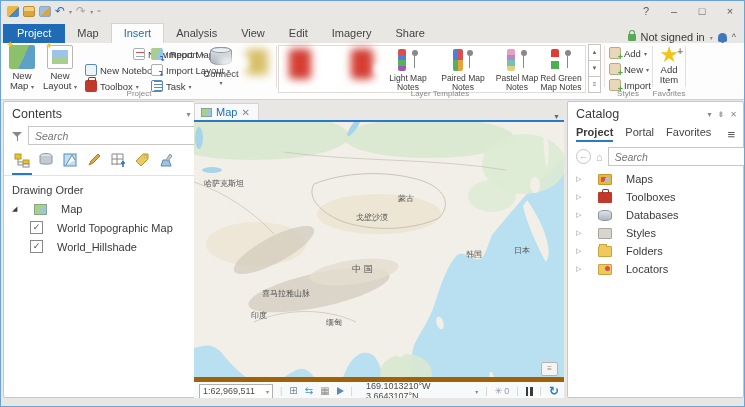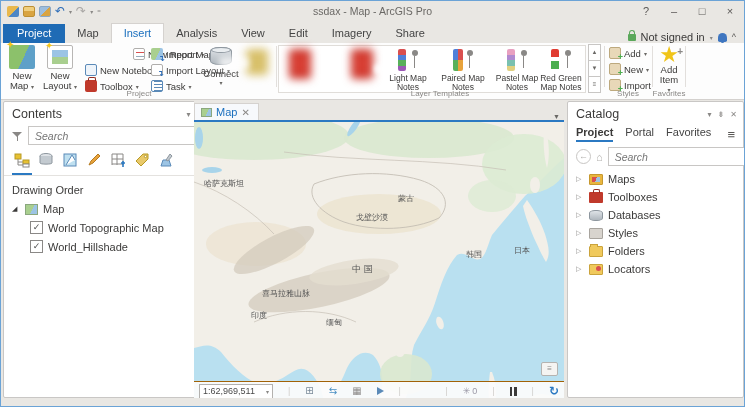--- a/index.html
+++ b/index.html
@@ -77,21 +77,21 @@
   .funnel{width:11px;height:10px;position:relative;flex:none;}
   .funnel:before{content:"";position:absolute;left:0;top:1px;border-left:5px solid transparent;border-right:5px solid transparent;border-top:5px solid #8a8886;}
   .funnel:after{content:"";position:absolute;left:4.5px;top:5px;width:1.5px;height:5px;background:#8a8886;}
   .searchbox{flex:1;display:flex;align-items:center;border:1px solid #c8c6c4;background:#fff;height:17px;padding:0 4px;}
   .searchbox input{border:none;outline:none;flex:1;font-size:10.5px;font-style:italic;color:#8a8886;background:transparent;font-family:inherit;min-width:0;}
   .mag{color:#8a8886;font-size:10px;}
   .iconrow{display:flex;gap:4px;padding:4px 8px 0 8px;border-bottom:1px solid #e4e2df;}
   .citab{padding:1px 2px 3px 2px;border-bottom:2px solid transparent;}
   .citab.active{border-bottom:2px solid #2b79c2;}
   .section{font-weight:normal;font-size:11px;padding:8px 8px 4px 8px;}
-  .trow{display:flex;align-items:center;gap:5px;padding:3px 8px;font-size:11px;}
+  .trow{display:flex;align-items:center;gap:14px;padding:3px 8px;font-size:11px;}
   .exp{font-size:7px;color:#3b3a39;width:8px;flex:none;}
   .expc{font-size:7px;color:#8a8886;width:8px;flex:none;}
   .mapmini{width:13px;height:11px;background:linear-gradient(115deg,#a9cf8f 55%,#9cc4e4 55%);border:1px solid #8aa77e;box-sizing:border-box;flex:none;}
   .cb{width:11px;height:11px;border:1px solid #8a8886;background:#fff;font-size:9px;line-height:10px;text-align:center;color:#4d4d4d;flex:none;}
   
   .cattabs{display:flex;align-items:center;gap:12px;padding:2px 8px 0 8px;font-size:11px;color:#444;}
   .cattab.active{font-weight:bold;color:#3b3a39;border-bottom:2px solid #2b79c2;padding-bottom:2px;}
   .cattab{padding-bottom:4px;}
   .hamb{margin-left:auto;font-size:13px;color:#5a5856;}
   .navrow{display:flex;align-items:center;gap:5px;padding:5px 8px 4px 8px;}
@@ -110,21 +110,21 @@
   .ct-locator:after{content:"";position:absolute;right:1px;top:1px;width:5px;height:5px;border-radius:50%;background:#d94f4f;}
   
   #mapview{position:absolute;left:193px;top:100px;width:370px;height:299px;}
   .maptabs{height:19px;display:flex;align-items:flex-end;border-bottom:2px solid #2b79c2;background:#e9e7e3;}
   .maptab{display:flex;align-items:center;gap:4px;background:#f7f9fc;color:#1a6fbe;font-size:11px;padding:2px 8px 2px 6px;border:1px solid #d5d2cf;border-bottom:none;}
   .tabclose{color:#8a8886;font-size:10px;}
   .tabstrip-caret{margin-left:auto;color:#6a6865;font-size:7px;padding-right:4px;}
   .canvas{position:absolute;left:0;top:21px;right:0;bottom:0;overflow:hidden;background:#b9e0f0;}
   .mlabel{position:absolute;font-size:8px;color:#555;white-space:nowrap;font-family:"DejaVu Sans",sans-serif;}
   .attrib{position:absolute;right:6px;bottom:24px;width:15px;height:12px;background:#f5f4f2;border:1px solid #b5b3b0;border-radius:2px;color:#8a8886;font-size:8px;line-height:11px;text-align:center;}
-  .mstatus{position:absolute;left:0;right:0;bottom:0;height:18px;background:rgba(252,252,252,.92);display:flex;align-items:center;gap:15px;padding:0 5px;font-size:9px;color:#4a4a4a;border-top:1px solid #a16207;}
+  .mstatus{position:absolute;left:0;right:0;bottom:0;height:18px;background:rgba(252,252,252,.92);display:flex;align-items:center;gap:7px;padding:0 5px;font-size:9px;color:#4a4a4a;border-top:5px solid #a16207;}
   .scalebox{width:66px;height:13px;border:1px solid #b3b1ae;background:#fff;display:flex;align-items:center;justify-content:space-between;padding:0 3px;flex:none;}
   .vsep{color:#d0cecb;}
   .sbicon{font-size:10px;color:#7a8a99;line-height:12px;}
   .spk{width:0;height:0;border-top:4px solid transparent;border-bottom:4px solid transparent;border-left:7px solid #5b8ab8;display:inline-block;}
   .pausebars{display:inline-flex;gap:2px;}
   .pausebars i{width:2.5px;height:9px;background:#3b3a39;}
   .refresh{color:#2b79c2;font-size:12px;font-weight:bold;}
   .coordwrap{display:flex;align-items:center;gap:4px;margin-left:6px;}
   .flashcnt{display:flex;align-items:center;gap:2px;color:#9a98a6;}
   .bottomstrip{position:absolute;left:0;right:0;bottom:0;height:8px;background:#e9e7e3;}
@@ -136,21 +136,20 @@
   <div class="qat">
     <span class="qicon qi1"></span>
     <span class="qicon qi2"></span>
     <span class="qicon qi3"></span>
     <span class="undo">↶</span>
       <span class="qcaret">▾</span>
     <span class="redo">↷</span>
       <span class="qcaret">▾</span>
     <span class="qcaret">=</span>
   </div>
-  <div class="win-title">ssdax - Map - ArcGIS Pro</div>
   <div class="win-controls">
     <span class="wbtn">?</span>
     <span class="wbtn">–</span>
     <span class="wbtn">□</span>
     <span class="wbtn">×</span>
   </div>
 </div>
 
 <div class="rtabs">
   <span class="rtab project">Project</span>
@@ -434,20 +433,24 @@
       <span class="scalebox">
         <span>1:62,969,511</span>
         <span class="qcaret">▾</span>
       </span>
       <span class="vsep">|</span>
       <span class="sbicon">⊞</span>
       <span class="sbicon" style="color:#4a90c4;">⇆</span>
       <span class="sbicon" style="color:#8a8886;">▦</span>
       <span class="spk"></span>
       <span class="vsep">|</span>
+      <span class="coordwrap">
+        <span>169.1013210°W 3.6643107°N</span>
+        <span class="qcaret">▾</span>
+      </span>
       <span class="vsep" style="margin-left:auto;">|</span>
       <span class="flashcnt">
         <span>✳</span>
         <span>0</span>
       </span>
       <span class="vsep">|</span>
       <span class="pausebars">
           <i></i>
           <i></i>
         </span>

